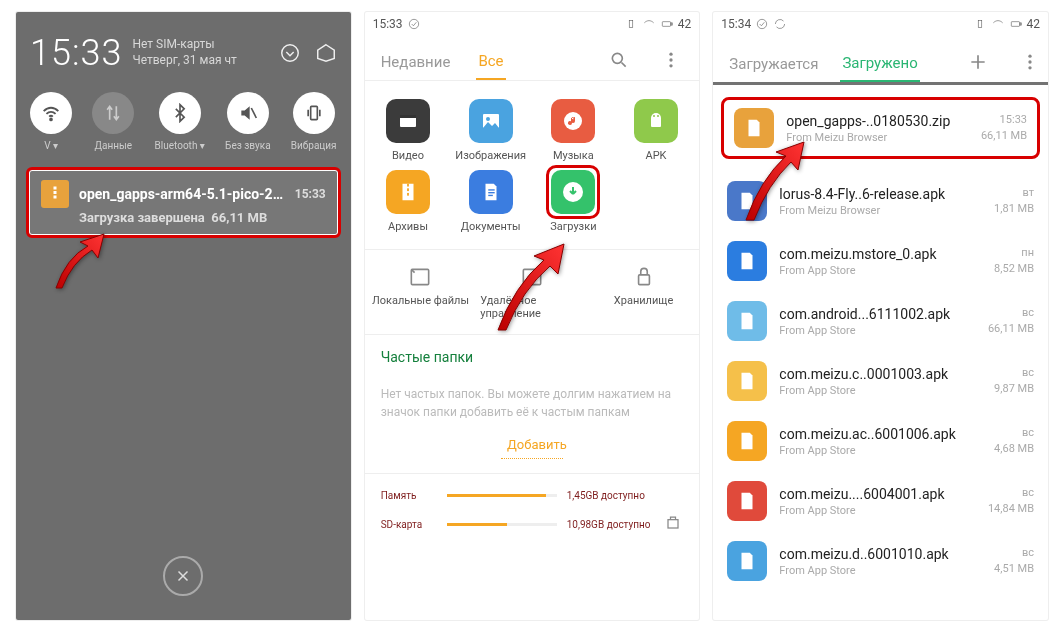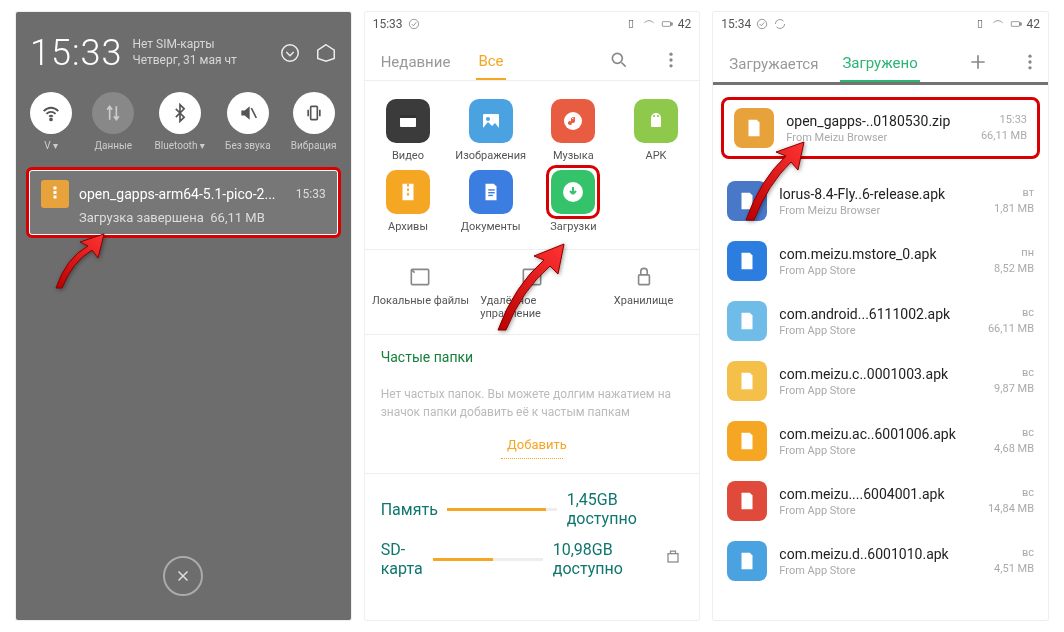--- a/index.html
+++ b/index.html
@@ -22,21 +22,21 @@
   .p1 .clock { font-size: 36px; font-weight: 300; letter-spacing:1px;}
   .p1 .sim { font-size: 12px; color: #d8d8d8; line-height:1.3;}
   .p1 .hdr-icons { margin-left:auto; display:flex; gap:14px; color:#eee;}
   .hdr-icons svg, .hdr-icons .ic { width:22px; height:22px; }
   .p1 .toggles { display:flex; justify-content:space-around; padding: 10px 4px 16px;}
   .p1 .tg { display:flex; flex-direction:column; align-items:center; gap:6px; font-size:10px; color:#ccc;}
   .p1 .tg .circ { width:42px;height:42px;border-radius:50%;background:#fff;display:flex;align-items:center;justify-content:center;color:#555;}
   .p1 .tg.off .circ { background:#888; color:#ccc;}
   .p1 .notif {
     margin: 0 10px; background:#777; border-radius:6px; padding:10px 12px;
-    border: 3px solid #d80000; box-shadow: 0 0 0 1px #fff inset;
+    border: 3px solid #d80000; box-shadow: 0 0 0 1px #fff inset; font-weight: bold;
   }
   .p1 .notif-row { display:flex; align-items:center; gap:10px;}
   .p1 .notif-ic { width:28px;height:28px;background:#e8a23c;border-radius:3px;display:flex;align-items:center;justify-content:center;color:#fff;font-size:14px;}
   .p1 .notif-title { font-size:14px;color:#fff;flex:1;white-space:nowrap;overflow:hidden;text-overflow:ellipsis;}
   .p1 .notif-time { font-size:12px;color:#ddd;}
   .p1 .notif-sub { font-size:13px;color:#ddd;margin-left:38px;margin-top:2px;}
   .p1 .closebtn { position:absolute; bottom:24px; left:50%; transform:translateX(-50%);
     width:40px;height:40px;border-radius:50%;border:2px solid #aaa;display:flex;align-items:center;justify-content:center;color:#ddd;}
 
   
@@ -55,21 +55,21 @@
   .p2 .cat .ico { width:44px;height:44px;border-radius:10px;display:flex;align-items:center;justify-content:center;color:#fff;}
   .p2 .cat .lbl { font-size:11px;color:#555;text-align:center;}
   .p2 .hl { border:3px solid #d80000;border-radius:10px;padding:2px;margin:-5px;}
   .p2 .sec2 { display:flex;border-top:1px solid #eee;border-bottom:1px solid #eee;margin-top:10px;}
   .p2 .sec2 .s2i { flex:1;display:flex;flex-direction:column;align-items:center;gap:4px;padding:14px 4px;font-size:11px;color:#555;}
   .p2 .sec2 svg { width:26px;height:26px;color:#888;}
   .p2 .freq { padding:14px 16px;font-size:14px;color:#15803d;}
   .p2 .freq-hint { font-size:12px;color:#bbb;padding:6px 16px;line-height:1.5;}
   .p2 .addbtn { color:#f5a623;font-size:13px;text-align:center;padding:6px;border-bottom:1px dotted #f5a623;width:62px;margin:4px auto 14px;}
   .p2 .storage { padding:10px 16px;border-top:1px solid #eee;}
-  .p2 .srow { display:flex;align-items:center;gap:10px;font-size:16px;color:#0f766e;padding:6px 0;}
+  .p2 .srow { display:flex;align-items:center;gap:10px;font-size:10px;color:#7f1d1d;padding:6px 0;}
   .p2 .srow .bar { flex:0 0 110px;height:3px;background:#eee;position:relative;}
   .p2 .srow .bar .fill { position:absolute;left:0;top:0;bottom:0;background:#f5a623;}
   .p2 .srow .nm { width:56px;}
   .p2 .sdic { margin-left:auto;color:#888;}
 
   
   .p3 .tabs3 { display:flex;align-items:center;padding:10px 14px 0;gap:20px;border-bottom:3px solid #737373;}
   .p3 .tab3 { font-size:15px;color:#999;padding:8px 2px;}
   .p3 .tab3.active { color:#2bb673;border-bottom:2px solid #2bb673;}
   .p3 .tsp { flex:1;}

